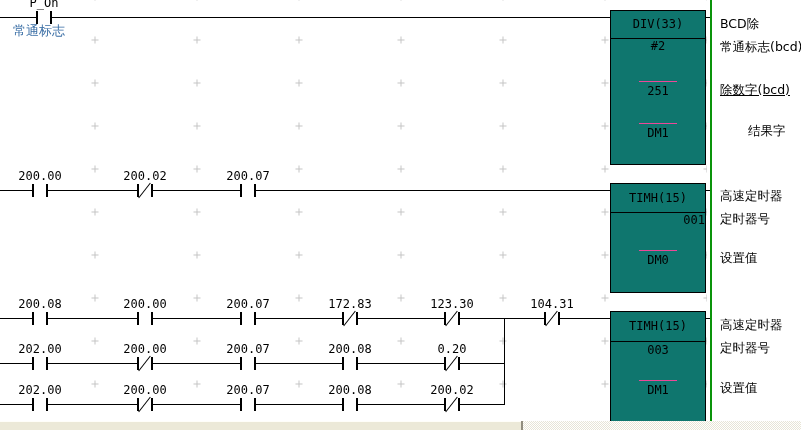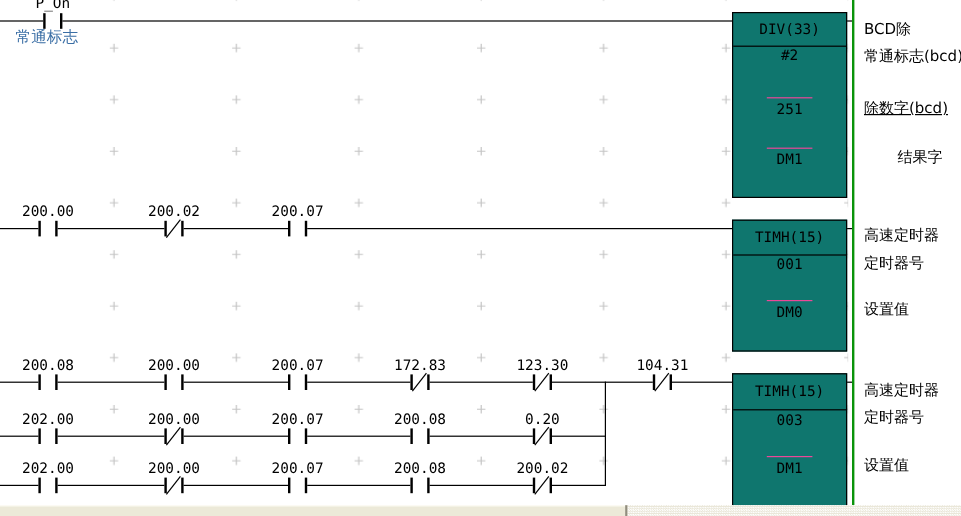--- a/index.html
+++ b/index.html
@@ -216,21 +216,21 @@
 
   <div class="ibox" style="top:10px;height:153px;">
     <div class="ititle" style="height:27px;line-height:27px;">DIV(33)</div>
     <div class="bfield" style="top:28px;">#2</div>
     <div class="bfield" style="top:70px;"><span class="ov">251</span></div>
     <div class="bfield" style="top:112px;"><span class="ov">DM1</span></div>
   </div>
 
   <div class="ibox" style="top:183px;height:108px;">
     <div class="ititle" style="height:28px;line-height:28px;">TIMH(15)</div>
-    <div class="bfield" style="top:29px;">001</div>
+    <div class="bfield" style="top:29px;text-align:right;">001</div>
     <div class="bfield" style="top:66px;"><span class="ov">DM0</span></div>
   </div>
 
   <div class="ibox" style="top:311px;height:110px;">
     <div class="ititle" style="height:29px;line-height:29px;">TIMH(15)</div>
     <div class="bfield" style="top:31px;">003</div>
     <div class="bfield" style="top:68px;"><span class="ov">DM1</span></div>
   </div>
 
   <div class="busbar" style="background:#0a940a;"></div>

